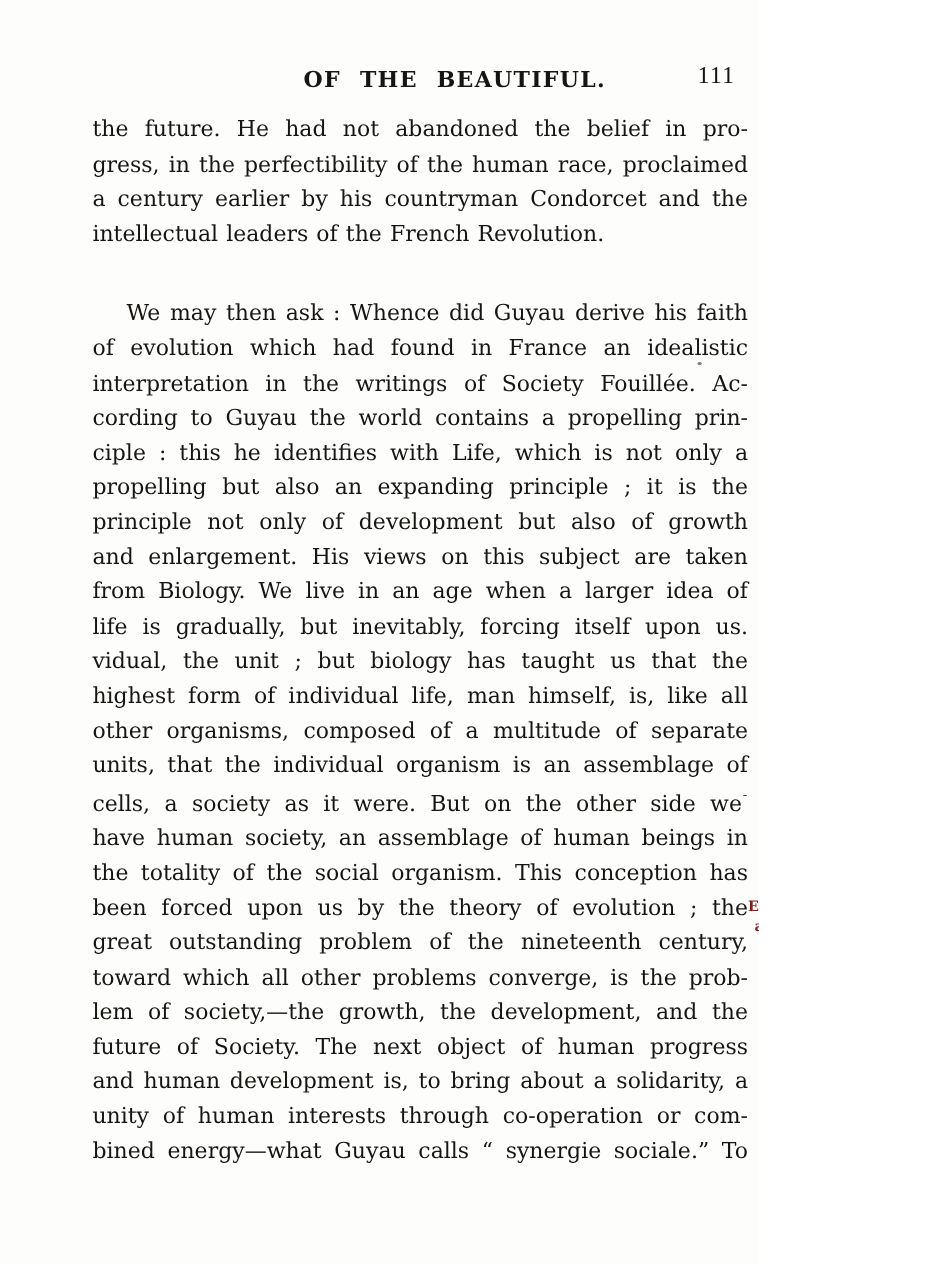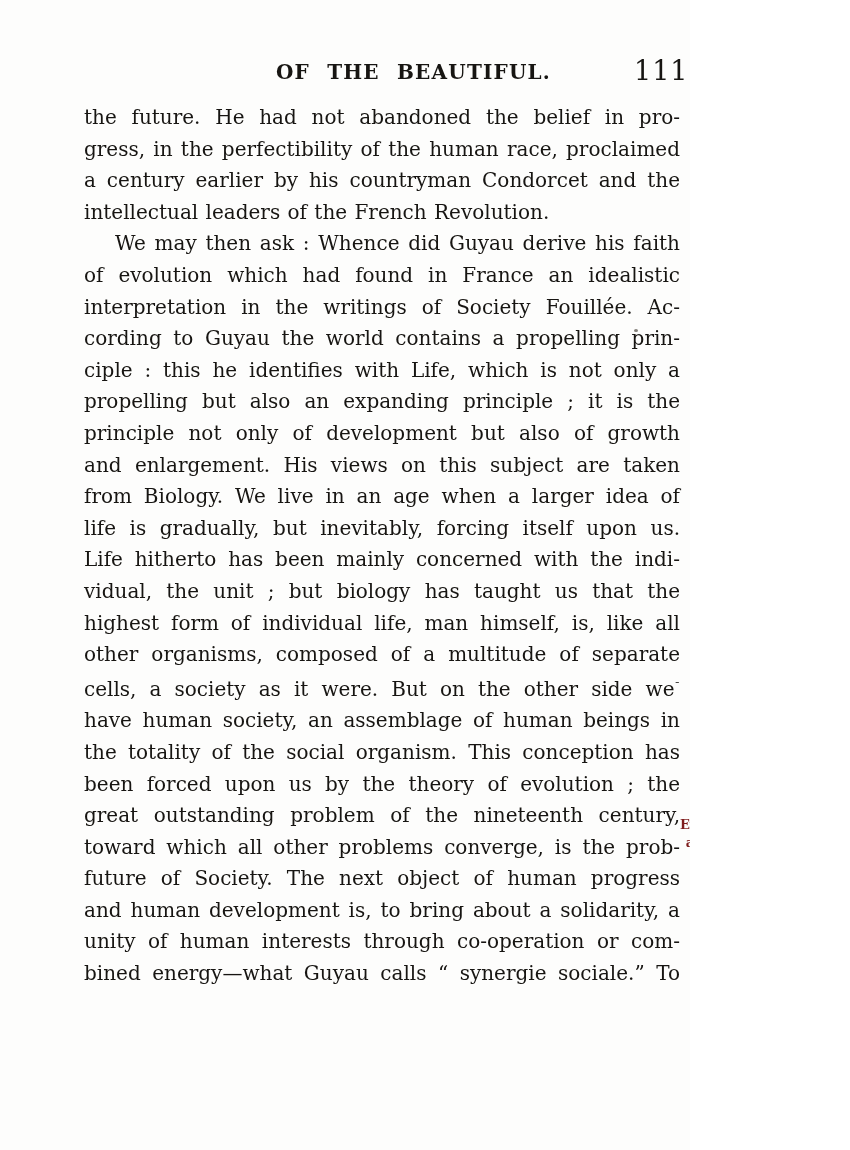--- a/index.html
+++ b/index.html
@@ -19,23 +19,24 @@
     font-size: 20px;
     font-weight: bold;
     letter-spacing: 1.2px;
     word-spacing: 9px;
     white-space: nowrap;
   }
   .page-number {
     position: absolute;
     left: 634px;
     top: 55px;
-    font-size: 27px;
+    font-size: 22px;
     letter-spacing: 1px;
     white-space: nowrap;
+    font-family: Liberation Serif, serif;
   }
   .body-text {
     position: absolute;
     left: 84px;
     top: 102px;
     width: 596px;
     font-size: 20px;
     line-height: 31.6px;
     word-spacing: 1px;
   }
@@ -43,20 +44,21 @@
     text-align: justify;
     text-align-last: justify;
     text-justify: inter-word;
     white-space: normal;
   }
   .line.para-end {
     text-align-last: left;
   }
   .line.indent {
     text-indent: 31px;
+    margin-top: 41px;
   }
   .line .italic { }
   .line .sup {
     font-size: 0.55em;
     vertical-align: 0.55em;
     letter-spacing: 0;
   }
   .margin-note {
     position: absolute;
     left: 680px;
@@ -97,30 +99,31 @@
       <div class="line indent"><span>We may then ask : Whence did Guyau derive his faith</span></div>
       <div class="line"><span>of evolution which had found in France an idealistic</span></div>
       <div class="line"><span>interpretation in the writings of Society Fouillée. Ac-</span></div>
       <div class="line"><span>cording to Guyau the world contains a propelling prin-</span></div>
       <div class="line"><span>ciple : this he identifies with Life, which is not only a</span></div>
       <div class="line"><span>propelling but also an expanding principle ; it is the</span></div>
       <div class="line"><span>principle not only of development but also of growth</span></div>
       <div class="line"><span>and enlargement. His views on this subject are taken</span></div>
       <div class="line"><span>from Biology. We live in an age when a larger idea of</span></div>
       <div class="line"><span>life is gradually, but inevitably, forcing itself upon us.</span></div>
-      <div class="line"><span>Life hitherto has been mainly concerned with the indi-</span></div>
       <div class="line"><span>vidual, the unit ; but biology has taught us that the</span></div>
       <div class="line"><span>highest form of individual life, man himself, is, like all</span></div>
       <div class="line"><span>other organisms, composed of a multitude of separate</span></div>
+      <div class="line"><span>units, that the individual organism is an assemblage of</span></div>
       <div class="line"><span>cells, a society as it were. But on the other side we</span><span class="sup">¯</span></div>
       <div class="line"><span>have human society, an assemblage of human beings in</span></div>
       <div class="line"><span>the totality of the social organism. This conception has</span></div>
       <div class="line"><span>been forced upon us by the theory of evolution ; the</span></div>
       <div class="line"><span>great outstanding problem of the nineteenth century,</span></div>
       <div class="line"><span>toward which all other problems converge, is the prob-</span></div>
+      <div class="line"><span>lem of society,—the growth, the development, and the</span></div>
       <div class="line"><span>future of Society. The next object of human progress</span></div>
       <div class="line"><span>and human development is, to bring about a solidarity, a</span></div>
       <div class="line"><span>unity of human interests through co-operation or com-</span></div>
       <div class="line"><span>bined energy—what Guyau calls “ </span><span class="italic">synergie sociale.</span><span>” To</span></div>
     </div>
 
   <aside class="margin-note">
     <div class="note-number">61.</div>
     <div class="note-line">Evolution-</div>
     <div class="note-line">ary view.</div>

